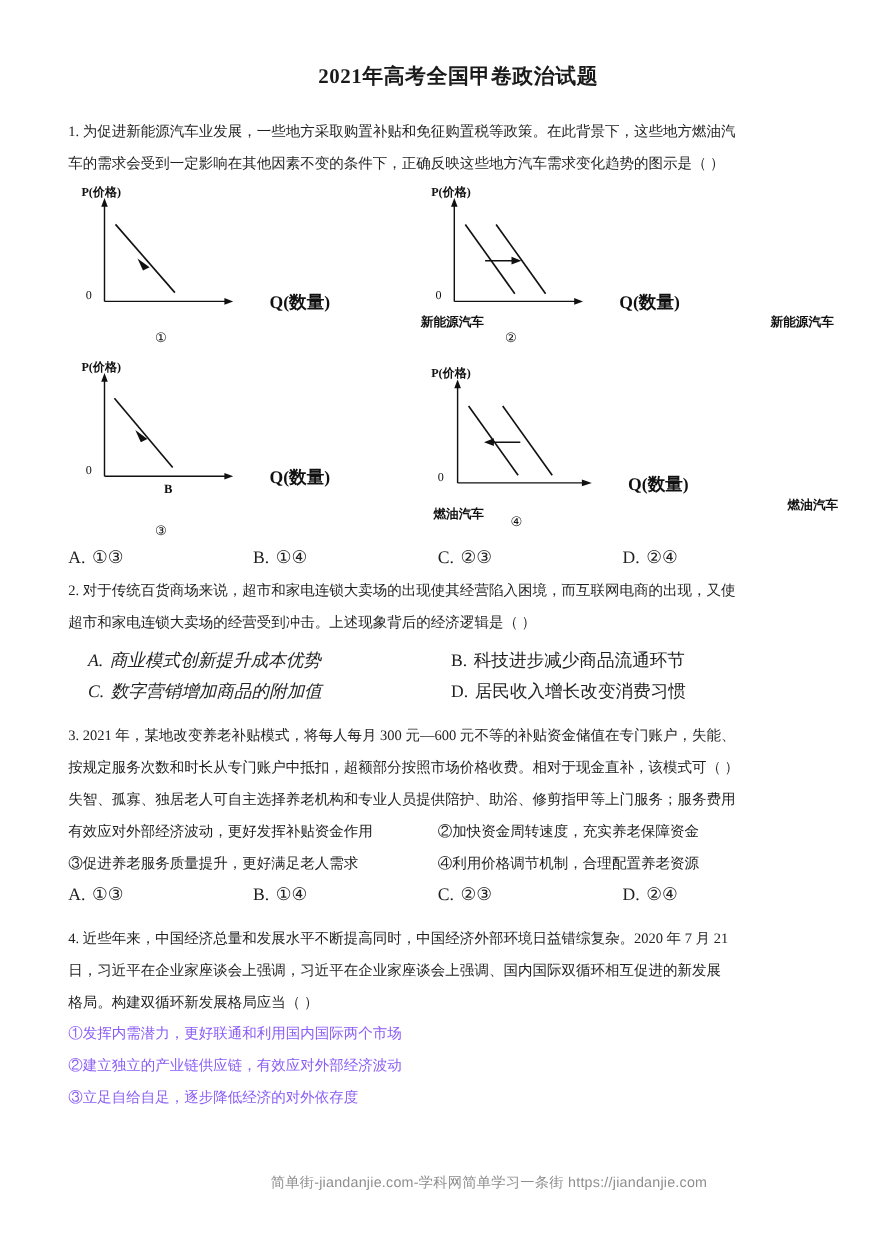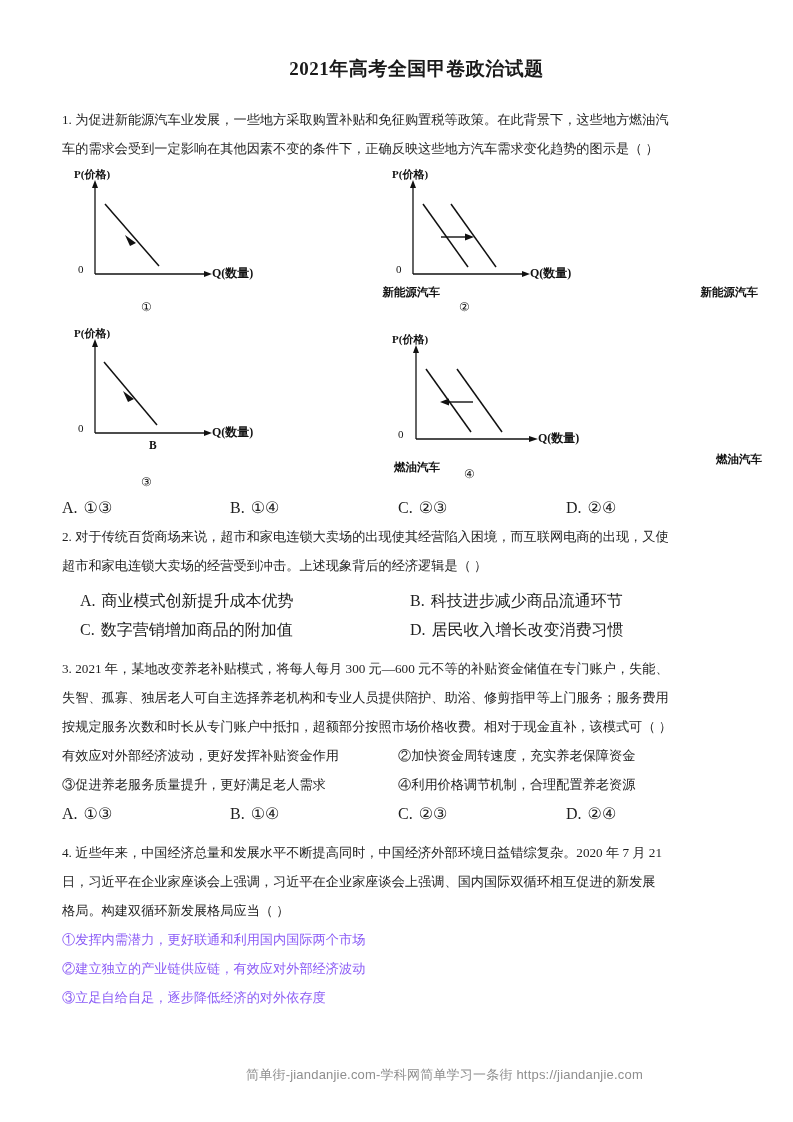--- a/index.html
+++ b/index.html
@@ -48,21 +48,21 @@
   }
   .opt-row {
     display: flex;
     font-size: 16px;
     line-height: 29px;
     color: #1f1f1f;
   }
   .opt-row > div { flex: 0 0 25%; }
   .opt-row.two > div { flex: 0 0 50%; }
   .opt-row.pad-left { padding-left: 12px; }
-  .opt-row.two.pad-left > div:first-child { padding-left: 6px; }
+  .opt-row.two.pad-left > div:first-child { padding-left: 6px; font-style: italic; }
   .opt-label { margin-right: 6px; }
   .stmt-row {
     display: flex;
     font-size: 13.2px;
     line-height: 29px;
     color: #1f1f1f;
   }
   .stmt-row > div { flex: 0 0 50%; }
   .stmt-line {
     font-size: 13.2px;
@@ -103,25 +103,26 @@
   .fig .axis-label-p {
     position: absolute;
     font-size: 11px;
     font-weight: bold;
     color: #111;
     white-space: nowrap;
     font-family: "Liberation Serif", "DejaVu Serif", serif;
   }
   .fig .axis-label-q {
     position: absolute;
-    font-size: 12px;
+    font-size: 16px;
     font-weight: bold;
     color: #111;
     white-space: nowrap;
     font-family: "Liberation Serif", "DejaVu Serif", serif;
+    margin-left: 33px;
   }
   .fig .origin {
     position: absolute;
     font-size: 11px;
     color: #111;
     font-family: "Liberation Serif", "DejaVu Serif", serif;
   }
   .fig .point-label {
     position: absolute;
     font-size: 11.5px;
@@ -259,22 +260,22 @@
       <div class="opt-row two pad-left">
         <div><span class="opt-label">C.</span><span>数字营销增加商品的附加值</span></div>
         <div><span class="opt-label">D.</span><span>居民收入增长改变消费习惯</span></div>
       </div>
     </div>
 
     <div class="spacer-10"></div>
 
     <div>
       <p class="qtext">3. 2021 年，某地改变养老补贴模式，将每人每月 300 元—600 元不等的补贴资金储值在专门账户，失能、</p>
+      <p class="qtext">按规定服务次数和时长从专门账户中抵扣，超额部分按照市场价格收费。相对于现金直补，该模式可（      ）</p>
       <p class="qtext">失智、孤寡、独居老人可自主选择养老机构和专业人员提供陪护、助浴、修剪指甲等上门服务；服务费用</p>
-      <p class="qtext">按规定服务次数和时长从专门账户中抵扣，超额部分按照市场价格收费。相对于现金直补，该模式可（      ）</p>
       <div class="stmt-row">
         <div>有效应对外部经济波动，更好发挥补贴资金作用</div>
         <div>②加快资金周转速度，充实养老保障资金</div>
       </div>
       <div class="stmt-row">
         <div>③促进养老服务质量提升，更好满足老人需求</div>
         <div>④利用价格调节机制，合理配置养老资源</div>
       </div>
       <div class="opt-row">
         <div><span class="opt-label">A.</span><span>①③</span></div>

